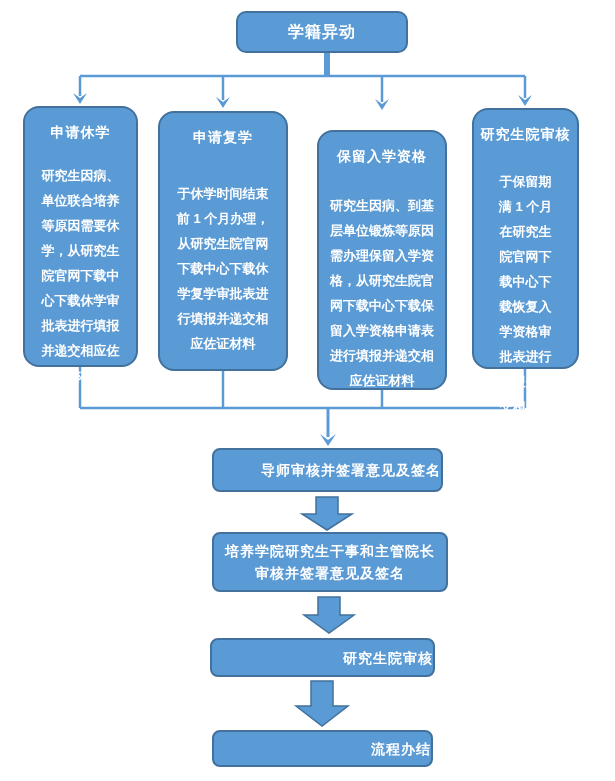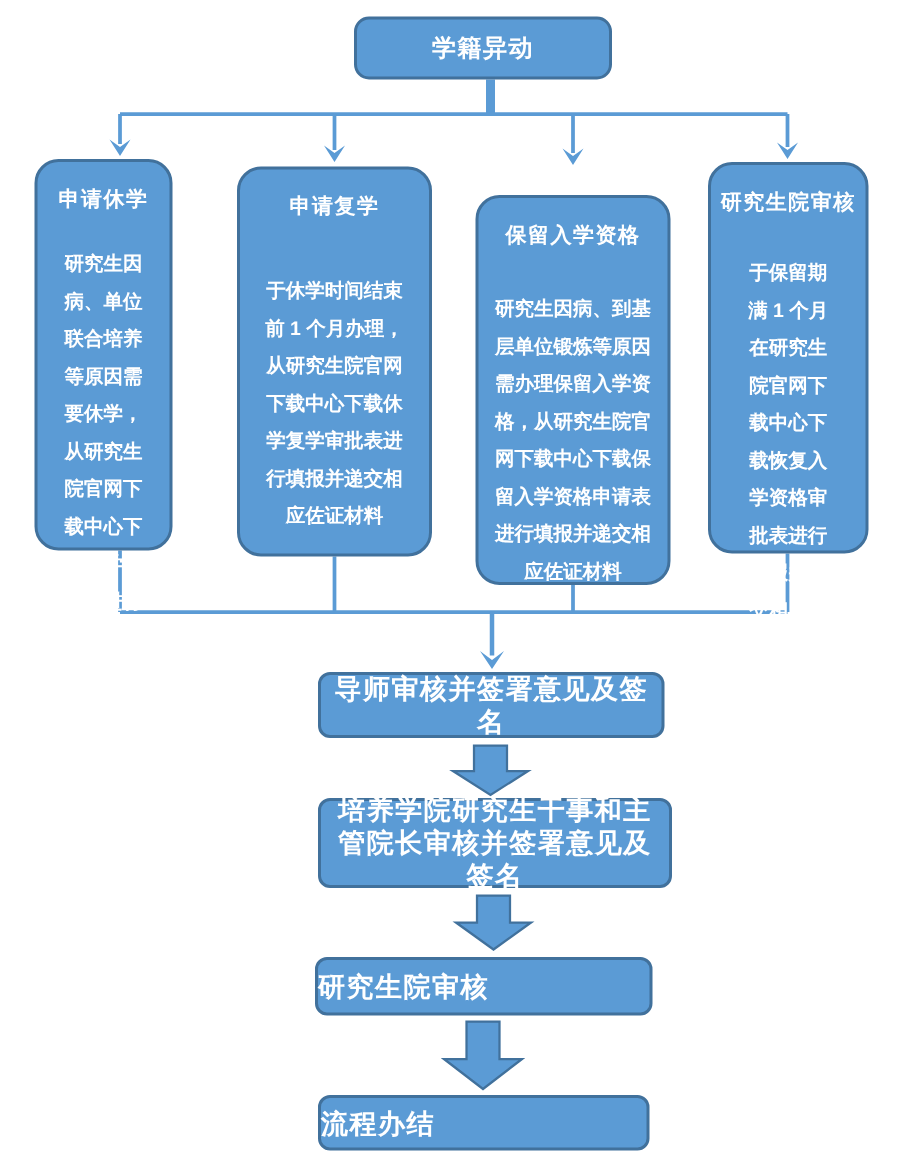--- a/index.html
+++ b/index.html
@@ -33,26 +33,26 @@
     font-size:16px;letter-spacing:1px;
   }
   .branch-box{border-radius:16px;}
   .branch-title{display:block;margin-top:16px;font-size:14px;letter-spacing:1px;}
   .branch-body{
     display:block;margin-top:21px;
     font-size:13px;line-height:25px;
   }
   .step-box{
     border-radius:8px;
-    display:flex;align-items:center;justify-content:flex-start;
-    font-size:18px;line-height:22px;letter-spacing:1px;
+    display:flex;align-items:center;justify-content:flex-end;
+    font-size:14px;line-height:22px;letter-spacing:1px;
   }
   
   #top-box{left:236px;top:11px;width:172px;height:42px;}
-  #branch-1{left:23px; top:106px;width:92px;height:261px;}
+  #branch-1{left:23px; top:106px;width:115px;height:261px;}
   #branch-2{left:158px;top:111px;width:130px;height:260px;}
   #branch-3{left:317px;top:130px;width:130px;height:260px;}
   #branch-4{left:472px;top:108px;width:107px;height:261px;}
   #branch-1 .branch-body{padding:0 12px;}
   #branch-2 .branch-body{padding:0 16px;margin-top:34px;}
   #branch-3 .branch-body{padding:0 10px;margin-top:27px;}
   #branch-4 .branch-body{padding:0 24px;margin-top:25px;}
   #step-1{left:212px;top:448px;width:231px;height:44px;}
   #step-2{left:212px;top:532px;width:236px;height:60px;padding:0 8px;}
   #step-3{left:210px;top:638px;width:225px;height:39px;}

